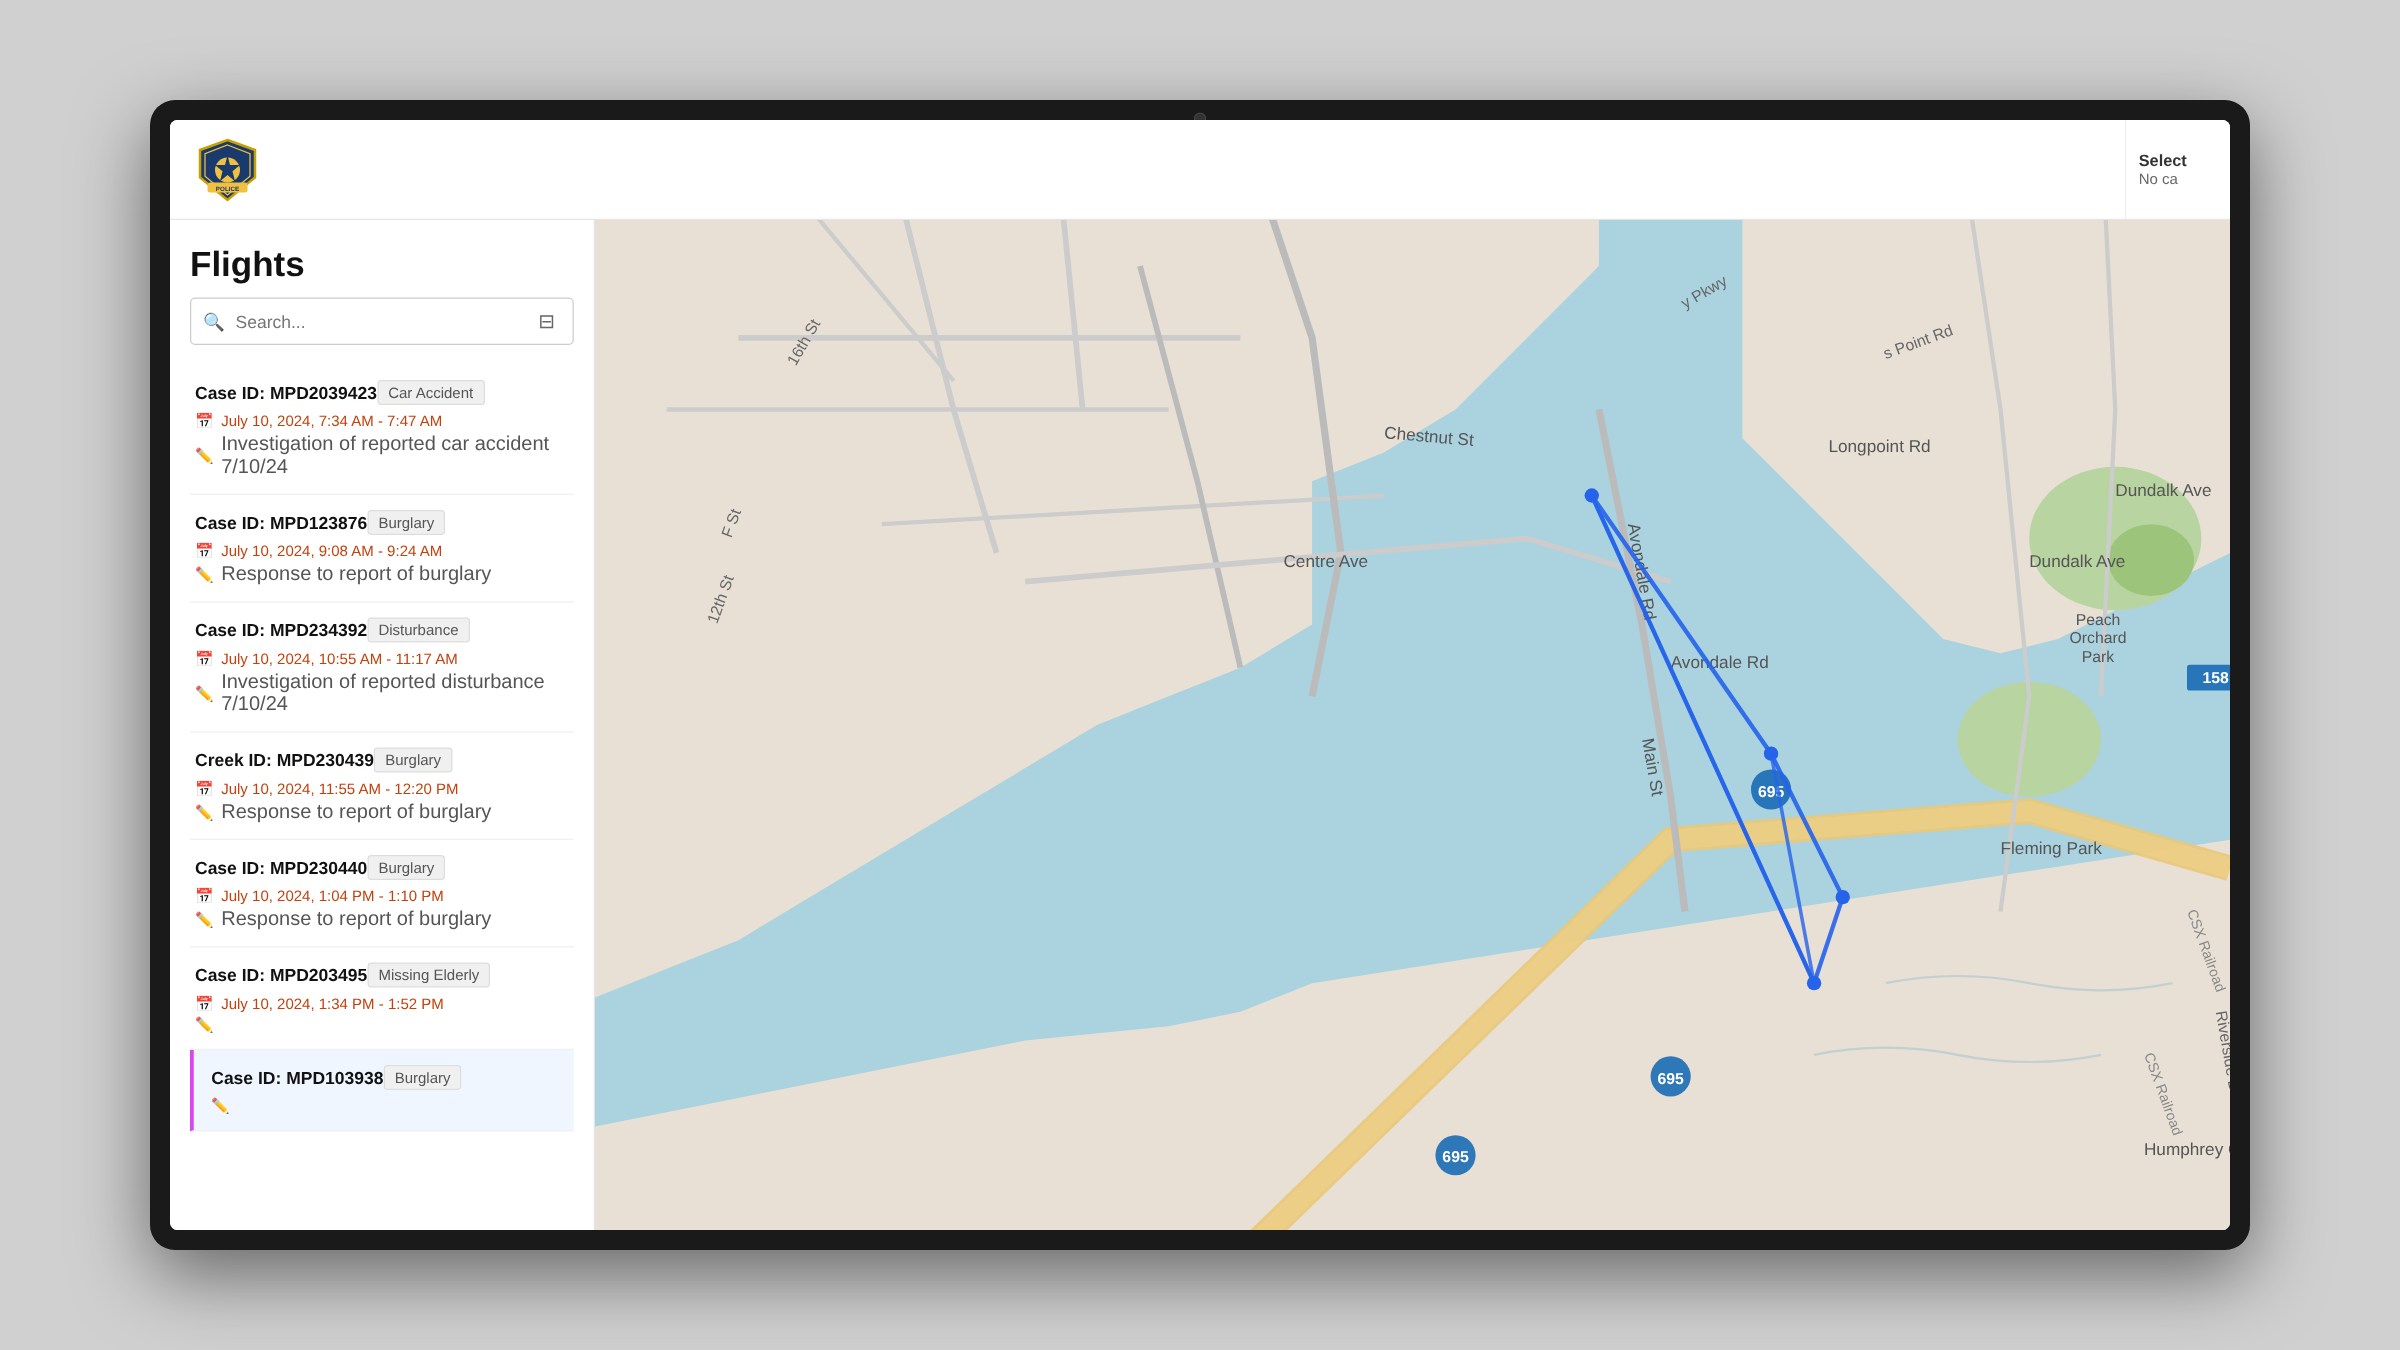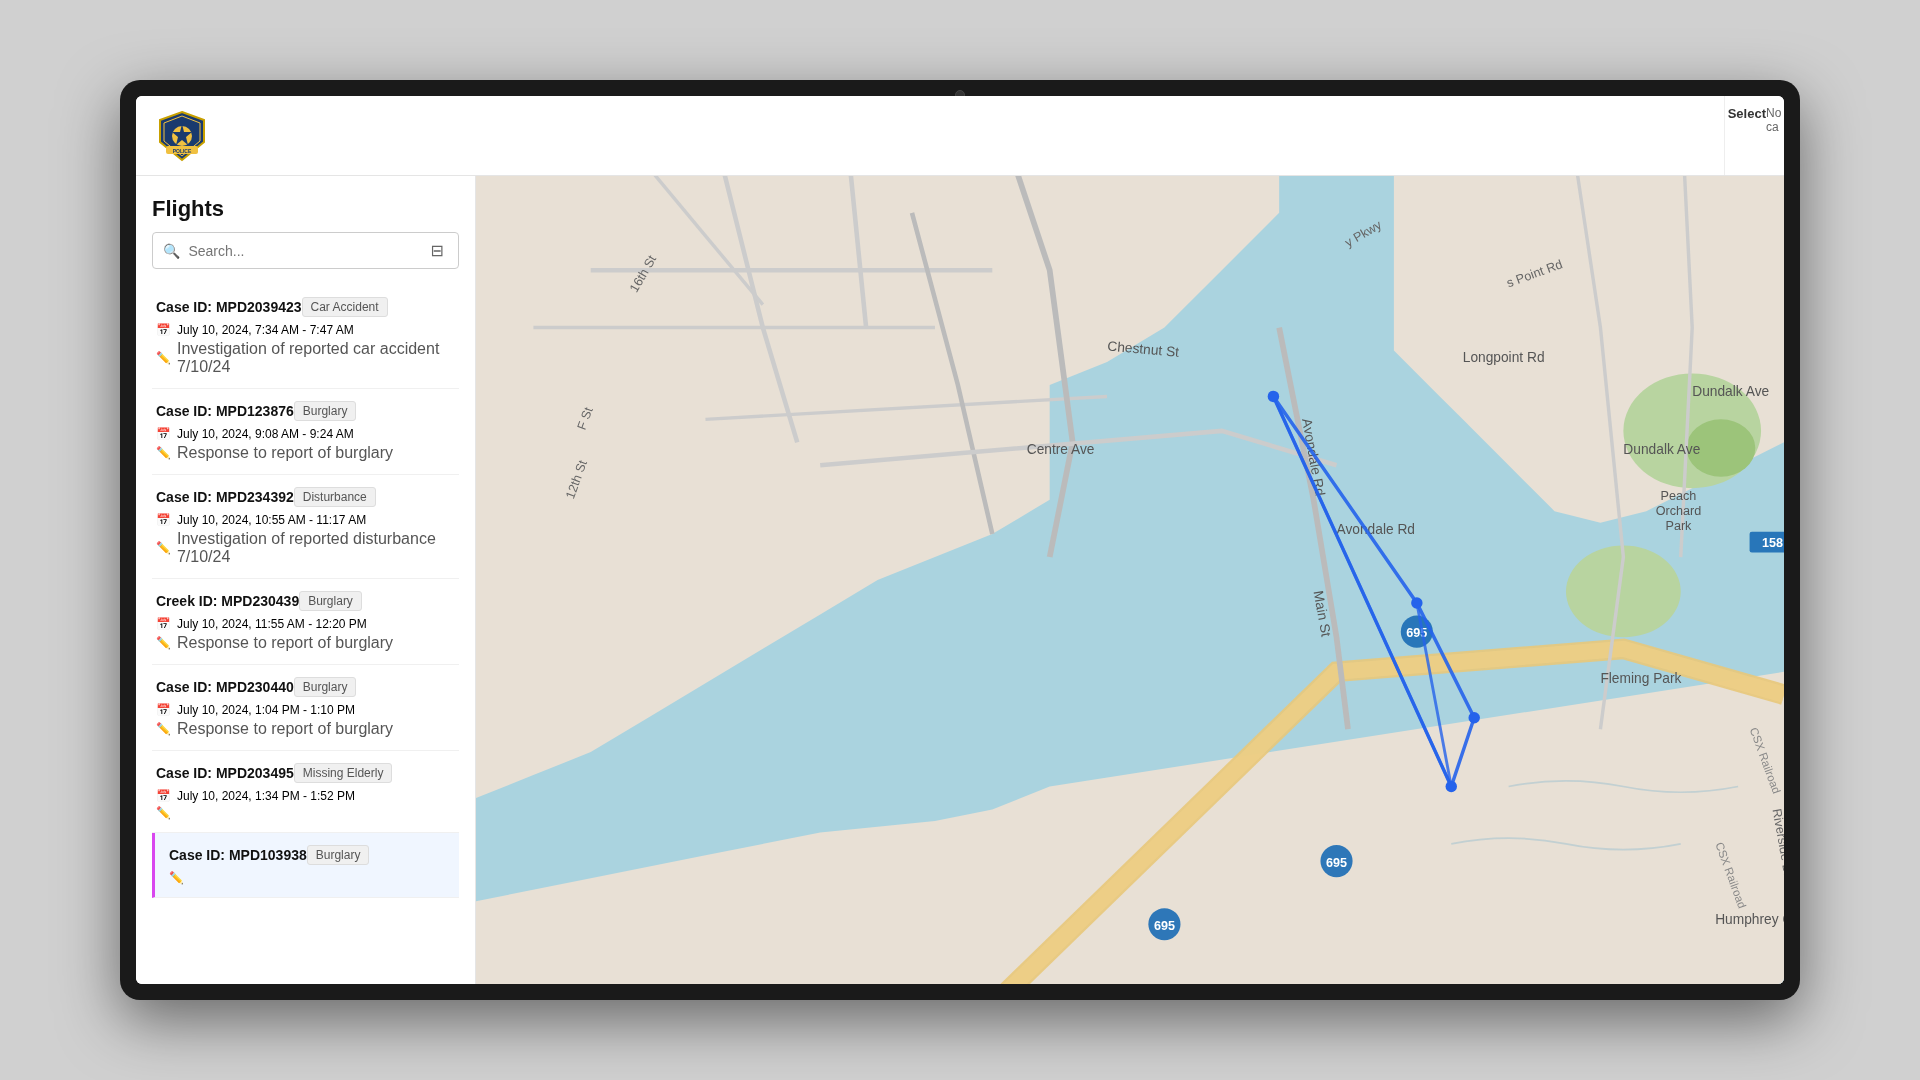--- a/index.html
+++ b/index.html
@@ -79,23 +79,23 @@
       font-size: 14px;
       color: #555;
       margin-top: 2px;
     }
 
     .header-select {
       position: absolute;
       right: 0;
       top: 0;
       bottom: 0;
-      width: 60px;
-      display: flex;
-      flex-direction: row;
+      width: 84px;
+      display: flex;
+      flex-direction: column;
       align-items: flex-start;
       justify-content: center;
       padding: 10px;
       border-left: 1px solid #eee;
       overflow: hidden;
     }
 
     .header-select-label {
       font-size: 13px;
       font-weight: 600;
@@ -125,21 +125,21 @@
       overflow: hidden;
     }
 
     .sidebar-inner {
       padding: 20px 16px;
       overflow-y: auto;
       flex: 1;
     }
 
     .flights-title {
-      font-size: 22px;
+      font-size: 28px;
       font-weight: 700;
       color: #111;
       margin-bottom: 10px;
     }
 
     .flights-description {
       font-size: 13px;
       color: #555;
       line-height: 1.5;
       margin-bottom: 16px;
@@ -220,21 +220,21 @@
       margin-bottom: 3px;
     }
 
     .case-meta-icon {
       font-size: 12px;
       color: #888;
     }
 
     .case-date {
       font-size: 12px;
-      color: #000000;
+      color: #c2410c;
     }
 
     .case-desc-row {
       display: flex;
       align-items: center;
       gap: 6px;
     }
 
     .case-desc-icon {
       font-size: 12px;

